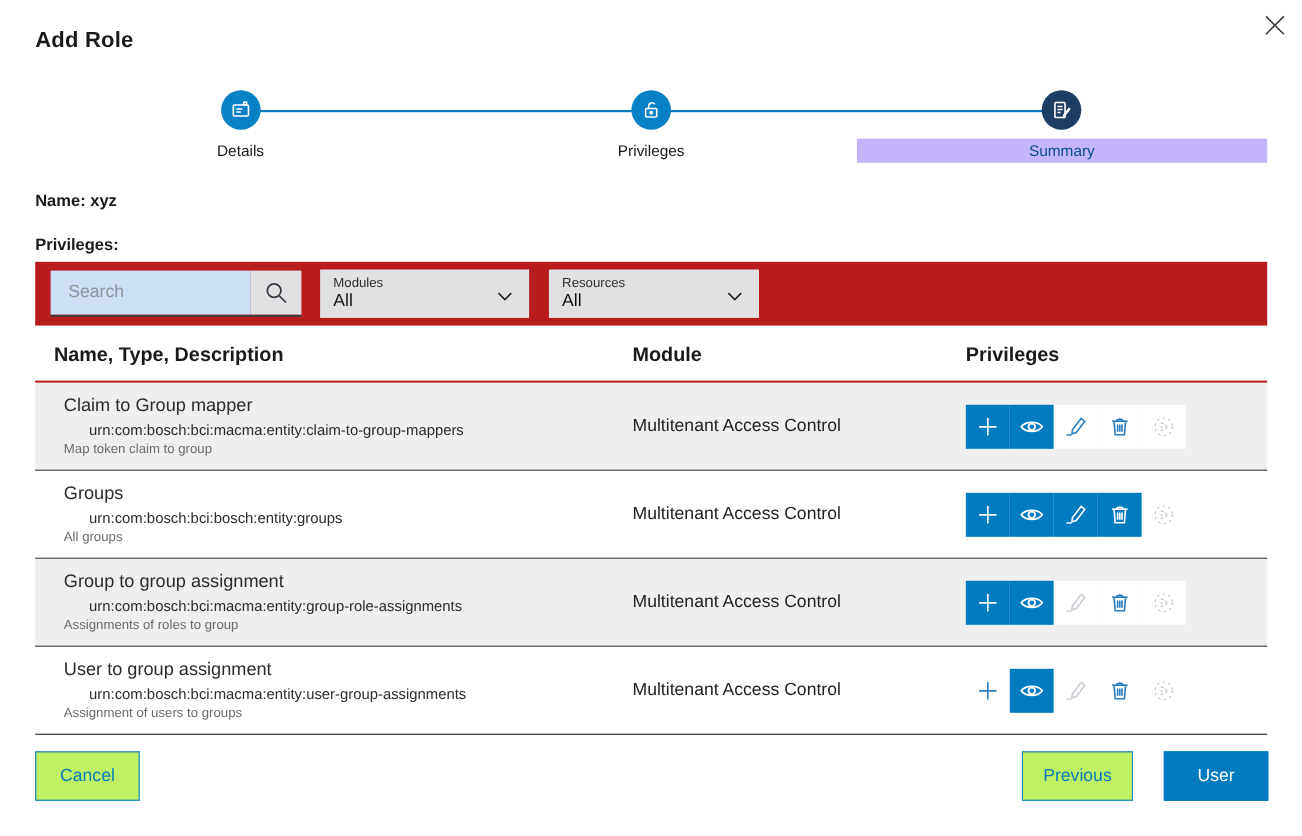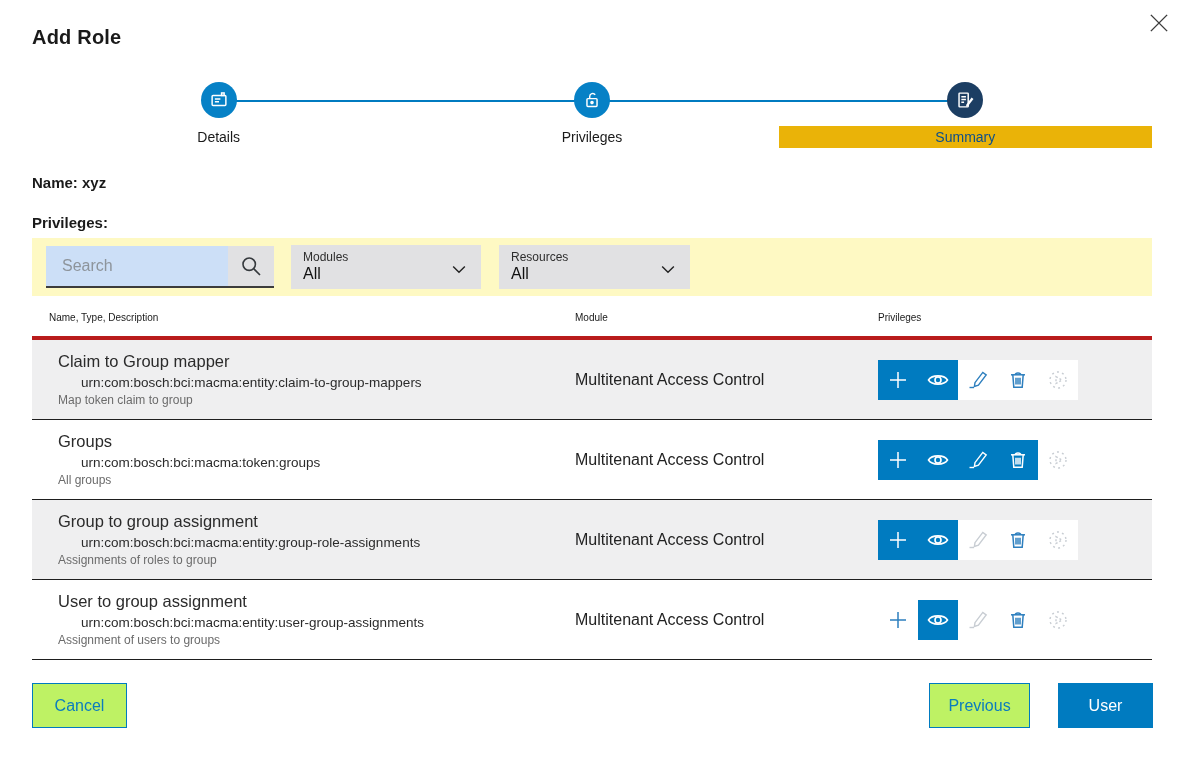--- a/index.html
+++ b/index.html
@@ -15,42 +15,42 @@
   .close-btn { position:absolute; right:12px; top:10px; width:26px; height:26px; color:#3a3a3a; cursor:pointer; background:none; border:none; }
 
   
   .stepper { position:absolute; left:32px; top:80px; width:1120px; height:66px; }
   .step-line { position:absolute; top:20px; left:186px; right:187px; border-top:2px solid #007BC0; }
   .steps { position:relative; display:flex; width:100%;align-items:flex-end; }
   .step { flex:1; display:flex; flex-direction:column; align-items:center; }
   .step-circle { width:36px; height:36px; border-radius:50%; background:#0681C6; display:flex; align-items:center; justify-content:center; color:#fff; position:relative; top:2px; }
   .step.active .step-circle { background:#1C3E63; }
   .step-label-wrap { margin-top:10px; width:100%; text-align:center; font-size:14px; color:#1a1a1a; padding:3px 0; }
-  .step.active .step-label-wrap { background:#eab308; color:#0d4f8b; }
+  .step.active .step-label-wrap { background:#c4b5fd; color:#0d4f8b; }
 
   
   .name-line { position:absolute; left:32px; top:174px; font-size:15px; font-weight:bold; }
   .priv-line { position:absolute; left:32px; top:214px; font-size:15px; font-weight:bold; }
 
   
-  .filterbar { position:absolute; left:32px; top:238px; width:1120px; height:58px; background:#fef9c3; }
+  .filterbar { position:absolute; left:32px; top:238px; width:1120px; height:58px; background:#b91c1c; }
   .search-box { position:absolute; left:14px; top:8px; width:228px; height:42px; display:flex; border-bottom:2px solid #3c3c3c; }
   .search-input { width:182px; height:100%; background:#CCDFF7; border:none; outline:none; padding:0 0 0 16px; font-size:16px; font-family:"Liberation Sans",sans-serif; color:#2b2b2b; }
   .search-input::placeholder { color:#8D949B; opacity:1; }
   .search-iconwrap { width:46px; background:#E1E1E3; display:flex; align-items:center; justify-content:center; color:#35393d; cursor:pointer; }
   .dropdown { position:absolute; top:7px; height:44px; background:#E1E1E3; padding:5px 12px 0 12px; cursor:pointer; }
   .dd-modules { left:259px; width:190px; }
   .dd-resources { left:467px; width:191px; }
   .dd-label { font-size:12px; color:#2e2e2e; }
   .dd-value { font-size:16px; color:#111; margin-top:1px; }
   .dd-chevron { position:absolute; right:12px; top:14px; color:#222; }
 
   
   .table { position:absolute; left:32px; top:306px; width:1120px; }
-  .thead { display:grid; grid-template-columns:543px 303px 274px; font-size:10px; font-weight:normal; padding:6px 0 13px 0; border-bottom:4px solid #b91c1c; }
+  .thead { display:grid; grid-template-columns:543px 303px 274px; font-size:18px; font-weight:bold; padding:6px 0 13px 0; border-bottom:2px solid #b91c1c; }
   .thead .h1 { padding-left:17px; }
   .trow { display:grid; grid-template-columns:543px 303px 274px; height:80px; align-items:center; border-bottom:1px solid #1e1e1e; background:#ffffff; }
   .trow.alt { background:#EFEFF0; }
   .cell-name { padding-left:26px; }
   .r-name { font-size:16.5px; color:#2b2b2b; }
   .r-urn  { font-size:13.5px; color:#2b2b2b; margin-top:4px;margin-left:23px; }
   .r-desc { font-size:12px; color:#6b6b6b; margin-top:3px; }
   .cell-module { font-size:16px; color:#222; }
   .cell-actions { display:flex; }
   .action { width:40px; height:40px; display:flex; align-items:center; justify-content:center; cursor:pointer; }
@@ -205,21 +205,21 @@
             <circle cx="12" cy="12" r="8" stroke-dasharray="2 3.2"></circle>
             <path d="M10 8.6 L16 12 L10 15.4 Z" stroke-dasharray="2 2"></path>
           </svg>
       </div>
     </div>
   </div>
 
   <div class="trow">
     <div class="cell-name">
       <div class="r-name">Groups</div>
-      <div class="r-urn">urn:com:bosch:bci:macma:token:groups</div>
+      <div class="r-urn">urn:com:bosch:bci:bosch:entity:groups</div>
       <div class="r-desc">All groups</div>
     </div>
     <div class="cell-module">Multitenant Access Control</div>
     <div class="cell-actions">
       <div class="action" data-state="selected">
         <svg width="24" height="24" viewBox="0 0 24 24" fill="none" stroke="currentColor" stroke-width="1.5">
             <path d="M12 4 v16 M4 12 h16"></path>
           </svg>
       </div>
       <div class="action" data-state="selected">

